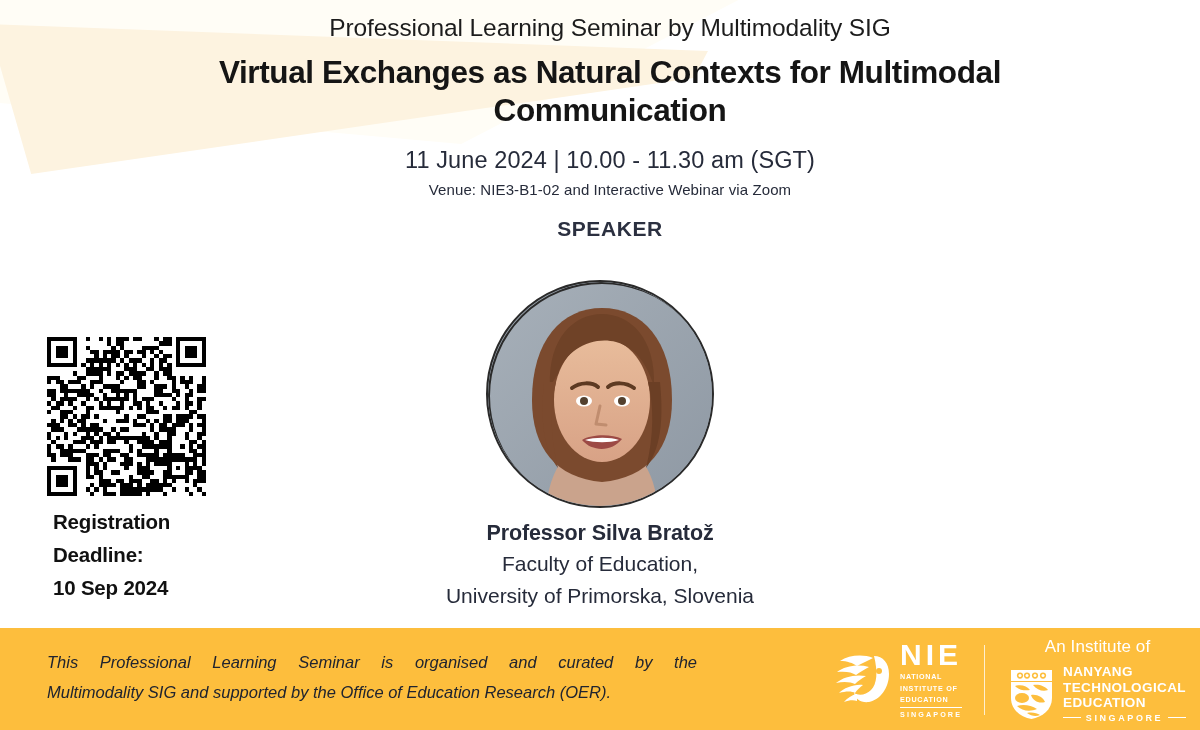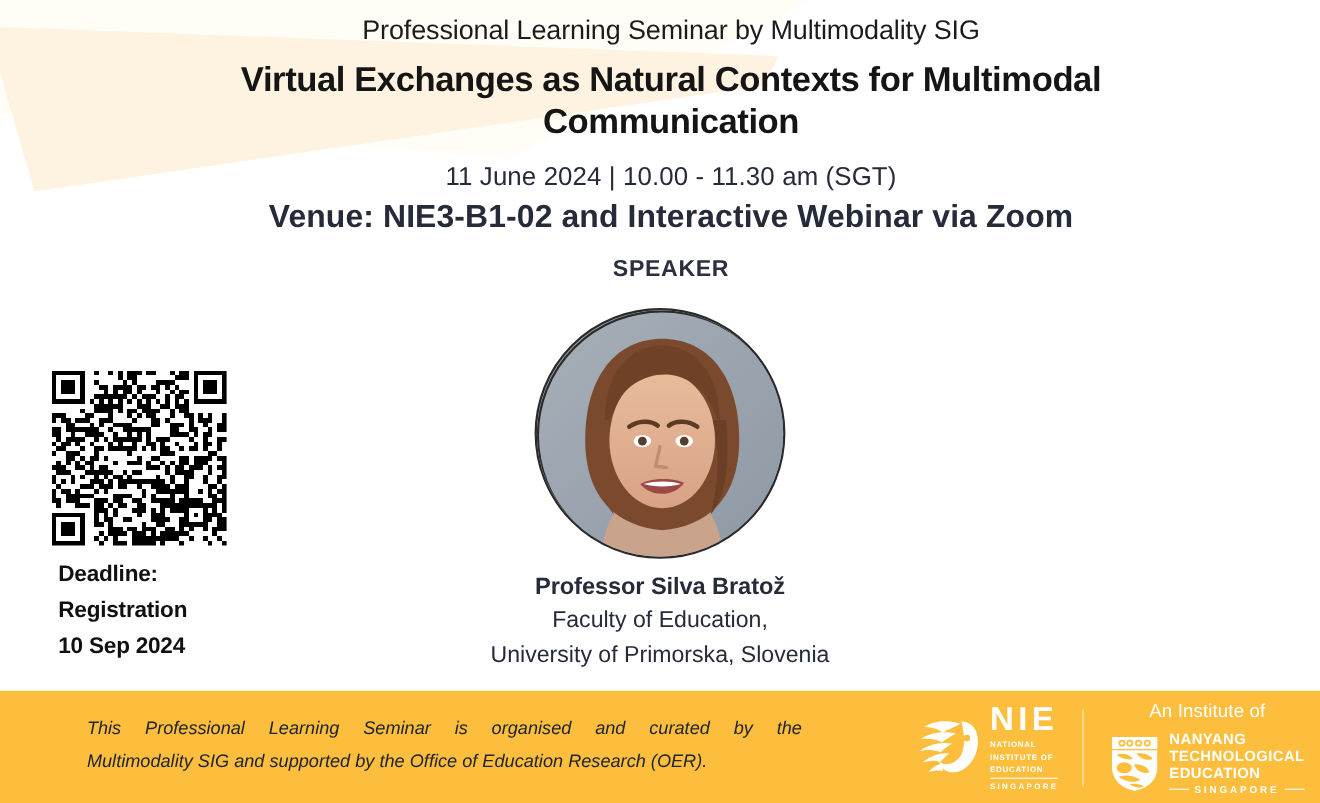--- a/index.html
+++ b/index.html
@@ -28,21 +28,21 @@
   .title{
     text-align:center;margin-top:11px;
     font-size:31.5px;font-weight:700;color:#151515;
     line-height:1.22;letter-spacing:-0.4px;
     padding:0 150px;
   }
   .datetime,.venue{
     text-align:center;color:#262b3a;font-weight:400;letter-spacing:0.1px;
   }
   .datetime{font-size:23.5px;margin-top:17px;}
-  .venue{font-size:29px;margin-top:7px;font-weight:bold;}
+  .venue{font-size:15px;margin-top:7px;}
   .speaker-label{
     text-align:center;margin-top:19px;
     font-size:21px;font-weight:700;color:#2b3040;letter-spacing:0.6px;
   }
 
   
   .portrait-wrap{position:absolute;left:486px;top:280px;width:228px;height:228px;}
   .portrait{width:228px;height:228px;border-radius:50%;overflow:hidden;
     border:2px solid #2a2a2a;box-sizing:border-box;background:#9aa4ae;}
 
@@ -62,21 +62,21 @@
   .qr{position:absolute;left:47px;top:337px;width:159px;height:159px;background:#fff;}
   .qr svg{display:block;width:159px;height:159px;}
   .deadline{position:absolute;left:53px;top:505px;width:240px;
     font-size:20.5px;font-weight:700;color:#111;line-height:1.62;letter-spacing:-0.2px;}
 
   
   .footer{position:absolute;left:0;right:0;top:628px;height:102px;background:#FDBE3D;}
   .footer-text{
     position:absolute;left:47px;top:19px;width:650px;
     font-size:16.5px;font-style:italic;color:#20242f;
-    line-height:1.82;text-align:justify;margin-left:32px;
+    line-height:1.82;text-align:justify;
   }
   .footer-text span{display:block;}
   .footer-text .l1{text-align:justify;text-align-last:justify;}
 
   .logos{position:absolute;right:14px;top:10px;height:84px;display:flex;align-items:center;gap:4px;}
   .nie-logo{display:flex;align-items:center;gap:5px;padding-right:18px;}
   .nie-mark{width:62px;height:56px;}
   .nie-word{display:flex;flex-direction:column;align-items:flex-start;color:#fff;}
   .nie-big{font-size:30px;font-weight:700;letter-spacing:4px;line-height:0.96;}
   .nie-sub{font-size:7.2px;font-weight:700;letter-spacing:0.7px;line-height:1.32;margin-top:2px;}
@@ -155,22 +155,22 @@
   <div class="qr">
     <svg id="qrsvg" viewBox="0 0 37 37" shape-rendering="crispEdges">
       <rect width="37" height="37" fill="#ffffff"></rect>
       <g id="qrmods" fill="#000000">
           <path d="M0 0h1v1h-1zM1 0h1v1h-1zM2 0h1v1h-1zM3 0h1v1h-1zM4 0h1v1h-1zM5 0h1v1h-1zM6 0h1v1h-1zM9 0h1v1h-1zM12 0h1v1h-1zM14 0h1v1h-1zM16 0h1v1h-1zM17 0h1v1h-1zM18 0h1v1h-1zM20 0h1v1h-1zM21 0h1v1h-1zM25 0h1v1h-1zM27 0h1v1h-1zM28 0h1v1h-1zM30 0h1v1h-1zM31 0h1v1h-1zM32 0h1v1h-1zM33 0h1v1h-1zM34 0h1v1h-1zM35 0h1v1h-1zM36 0h1v1h-1zM0 1h1v1h-1zM6 1h1v1h-1zM14 1h1v1h-1zM16 1h1v1h-1zM17 1h1v1h-1zM26 1h1v1h-1zM27 1h1v1h-1zM28 1h1v1h-1zM30 1h1v1h-1zM36 1h1v1h-1zM0 2h1v1h-1zM2 2h1v1h-1zM3 2h1v1h-1zM4 2h1v1h-1zM6 2h1v1h-1zM9 2h1v1h-1zM15 2h1v1h-1zM17 2h1v1h-1zM22 2h1v1h-1zM23 2h1v1h-1zM24 2h1v1h-1zM25 2h1v1h-1zM30 2h1v1h-1zM32 2h1v1h-1zM33 2h1v1h-1zM34 2h1v1h-1zM36 2h1v1h-1zM0 3h1v1h-1zM2 3h1v1h-1zM3 3h1v1h-1zM4 3h1v1h-1zM6 3h1v1h-1zM10 3h1v1h-1zM11 3h1v1h-1zM13 3h1v1h-1zM14 3h1v1h-1zM15 3h1v1h-1zM16 3h1v1h-1zM18 3h1v1h-1zM19 3h1v1h-1zM21 3h1v1h-1zM22 3h1v1h-1zM24 3h1v1h-1zM26 3h1v1h-1zM30 3h1v1h-1zM32 3h1v1h-1zM33 3h1v1h-1zM34 3h1v1h-1zM36 3h1v1h-1zM0 4h1v1h-1zM2 4h1v1h-1zM3 4h1v1h-1zM4 4h1v1h-1zM6 4h1v1h-1zM11 4h1v1h-1zM13 4h1v1h-1zM15 4h1v1h-1zM16 4h1v1h-1zM18 4h1v1h-1zM22 4h1v1h-1zM25 4h1v1h-1zM27 4h1v1h-1zM28 4h1v1h-1zM30 4h1v1h-1zM32 4h1v1h-1zM33 4h1v1h-1zM34 4h1v1h-1zM36 4h1v1h-1zM0 5h1v1h-1zM6 5h1v1h-1zM9 5h1v1h-1zM10 5h1v1h-1zM11 5h1v1h-1zM12 5h1v1h-1zM13 5h1v1h-1zM14 5h1v1h-1zM15 5h1v1h-1zM17 5h1v1h-1zM19 5h1v1h-1zM20 5h1v1h-1zM21 5h1v1h-1zM24 5h1v1h-1zM26 5h1v1h-1zM27 5h1v1h-1zM30 5h1v1h-1zM36 5h1v1h-1zM0 6h1v1h-1zM1 6h1v1h-1zM2 6h1v1h-1zM3 6h1v1h-1zM4 6h1v1h-1zM5 6h1v1h-1zM6 6h1v1h-1zM8 6h1v1h-1zM10 6h1v1h-1zM12 6h1v1h-1zM14 6h1v1h-1zM16 6h1v1h-1zM18 6h1v1h-1zM20 6h1v1h-1zM22 6h1v1h-1zM24 6h1v1h-1zM26 6h1v1h-1zM28 6h1v1h-1zM30 6h1v1h-1zM31 6h1v1h-1zM32 6h1v1h-1zM33 6h1v1h-1zM34 6h1v1h-1zM35 6h1v1h-1zM36 6h1v1h-1zM9 7h1v1h-1zM10 7h1v1h-1zM11 7h1v1h-1zM12 7h1v1h-1zM13 7h1v1h-1zM14 7h1v1h-1zM18 7h1v1h-1zM19 7h1v1h-1zM20 7h1v1h-1zM23 7h1v1h-1zM24 7h1v1h-1zM26 7h1v1h-1zM27 7h1v1h-1zM28 7h1v1h-1zM6 8h1v1h-1zM9 8h1v1h-1zM10 8h1v1h-1zM11 8h1v1h-1zM12 8h1v1h-1zM14 8h1v1h-1zM16 8h1v1h-1zM17 8h1v1h-1zM19 8h1v1h-1zM20 8h1v1h-1zM21 8h1v1h-1zM22 8h1v1h-1zM25 8h1v1h-1zM27 8h1v1h-1zM28 8h1v1h-1zM0 9h1v1h-1zM1 9h1v1h-1zM2 9h1v1h-1zM7 9h1v1h-1zM8 9h1v1h-1zM12 9h1v1h-1zM16 9h1v1h-1zM18 9h1v1h-1zM20 9h1v1h-1zM21 9h1v1h-1zM25 9h1v1h-1zM28 9h1v1h-1zM29 9h1v1h-1zM31 9h1v1h-1zM33 9h1v1h-1zM36 9h1v1h-1zM0 10h1v1h-1zM2 10h1v1h-1zM3 10h1v1h-1zM5 10h1v1h-1zM6 10h1v1h-1zM7 10h1v1h-1zM10 10h1v1h-1zM11 10h1v1h-1zM12 10h1v1h-1zM17 10h1v1h-1zM21 10h1v1h-1zM22 10h1v1h-1zM24 10h1v1h-1zM29 10h1v1h-1zM31 10h1v1h-1zM32 10h1v1h-1zM33 10h1v1h-1zM36 10h1v1h-1zM3 11h1v1h-1zM4 11h1v1h-1zM8 11h1v1h-1zM10 11h1v1h-1zM13 11h1v1h-1zM14 11h1v1h-1zM15 11h1v1h-1zM16 11h1v1h-1zM21 11h1v1h-1zM22 11h1v1h-1zM25 11h1v1h-1zM26 11h1v1h-1zM27 11h1v1h-1zM29 11h1v1h-1zM32 11h1v1h-1zM35 11h1v1h-1zM36 11h1v1h-1zM0 12h1v1h-1zM1 12h1v1h-1zM3 12h1v1h-1zM4 12h1v1h-1zM5 12h1v1h-1zM6 12h1v1h-1zM7 12h1v1h-1zM8 12h1v1h-1zM9 12h1v1h-1zM12 12h1v1h-1zM15 12h1v1h-1zM16 12h1v1h-1zM17 12h1v1h-1zM18 12h1v1h-1zM19 12h1v1h-1zM20 12h1v1h-1zM25 12h1v1h-1zM26 12h1v1h-1zM29 12h1v1h-1zM30 12h1v1h-1zM33 12h1v1h-1zM35 12h1v1h-1zM36 12h1v1h-1zM0 13h1v1h-1zM1 13h1v1h-1zM4 13h1v1h-1zM7 13h1v1h-1zM8 13h1v1h-1zM9 13h1v1h-1zM10 13h1v1h-1zM13 13h1v1h-1zM16 13h1v1h-1zM18 13h1v1h-1zM20 13h1v1h-1zM25 13h1v1h-1zM26 13h1v1h-1zM27 13h1v1h-1zM28 13h1v1h-1zM30 13h1v1h-1zM32 13h1v1h-1zM33 13h1v1h-1zM1 14h1v1h-1zM3 14h1v1h-1zM4 14h1v1h-1zM5 14h1v1h-1zM6 14h1v1h-1zM9 14h1v1h-1zM11 14h1v1h-1zM13 14h1v1h-1zM14 14h1v1h-1zM15 14h1v1h-1zM16 14h1v1h-1zM17 14h1v1h-1zM18 14h1v1h-1zM20 14h1v1h-1zM22 14h1v1h-1zM23 14h1v1h-1zM24 14h1v1h-1zM29 14h1v1h-1zM32 14h1v1h-1zM35 14h1v1h-1zM36 14h1v1h-1zM0 15h1v1h-1zM2 15h1v1h-1zM3 15h1v1h-1zM5 15h1v1h-1zM8 15h1v1h-1zM12 15h1v1h-1zM14 15h1v1h-1zM17 15h1v1h-1zM20 15h1v1h-1zM21 15h1v1h-1zM23 15h1v1h-1zM26 15h1v1h-1zM30 15h1v1h-1zM32 15h1v1h-1zM33 15h1v1h-1zM35 15h1v1h-1zM1 16h1v1h-1zM2 16h1v1h-1zM6 16h1v1h-1zM9 16h1v1h-1zM10 16h1v1h-1zM12 16h1v1h-1zM13 16h1v1h-1zM14 16h1v1h-1zM15 16h1v1h-1zM16 16h1v1h-1zM17 16h1v1h-1zM19 16h1v1h-1zM21 16h1v1h-1zM23 16h1v1h-1zM24 16h1v1h-1zM27 16h1v1h-1zM29 16h1v1h-1zM30 16h1v1h-1zM32 16h1v1h-1zM35 16h1v1h-1zM0 17h1v1h-1zM3 17h1v1h-1zM4 17h1v1h-1zM5 17h1v1h-1zM9 17h1v1h-1zM16 17h1v1h-1zM23 17h1v1h-1zM24 17h1v1h-1zM25 17h1v1h-1zM33 17h1v1h-1zM34 17h1v1h-1zM3 18h1v1h-1zM4 18h1v1h-1zM6 18h1v1h-1zM8 18h1v1h-1zM9 18h1v1h-1zM11 18h1v1h-1zM18 18h1v1h-1zM21 18h1v1h-1zM22 18h1v1h-1zM27 18h1v1h-1zM28 18h1v1h-1zM30 18h1v1h-1zM31 18h1v1h-1zM32 18h1v1h-1zM33 18h1v1h-1zM35 18h1v1h-1zM36 18h1v1h-1zM1 19h1v1h-1zM3 19h1v1h-1zM5 19h1v1h-1zM7 19h1v1h-1zM8 19h1v1h-1zM13 19h1v1h-1zM16 19h1v1h-1zM17 19h1v1h-1zM18 19h1v1h-1zM20 19h1v1h-1zM23 19h1v1h-1zM25 19h1v1h-1zM27 19h1v1h-1zM28 19h1v1h-1zM30 19h1v1h-1zM31 19h1v1h-1zM32 19h1v1h-1zM36 19h1v1h-1zM0 20h1v1h-1zM1 20h1v1h-1zM2 20h1v1h-1zM5 20h1v1h-1zM6 20h1v1h-1zM8 20h1v1h-1zM10 20h1v1h-1zM11 20h1v1h-1zM20 20h1v1h-1zM21 20h1v1h-1zM22 20h1v1h-1zM24 20h1v1h-1zM26 20h1v1h-1zM27 20h1v1h-1zM29 20h1v1h-1zM30 20h1v1h-1zM31 20h1v1h-1zM33 20h1v1h-1zM35 20h1v1h-1zM36 20h1v1h-1zM1 21h1v1h-1zM2 21h1v1h-1zM3 21h1v1h-1zM7 21h1v1h-1zM8 21h1v1h-1zM9 21h1v1h-1zM10 21h1v1h-1zM11 21h1v1h-1zM12 21h1v1h-1zM15 21h1v1h-1zM17 21h1v1h-1zM18 21h1v1h-1zM24 21h1v1h-1zM26 21h1v1h-1zM27 21h1v1h-1zM28 21h1v1h-1zM29 21h1v1h-1zM33 21h1v1h-1zM36 21h1v1h-1zM0 22h1v1h-1zM4 22h1v1h-1zM6 22h1v1h-1zM9 22h1v1h-1zM11 22h1v1h-1zM13 22h1v1h-1zM14 22h1v1h-1zM16 22h1v1h-1zM22 22h1v1h-1zM25 22h1v1h-1zM28 22h1v1h-1zM29 22h1v1h-1zM32 22h1v1h-1zM35 22h1v1h-1zM36 22h1v1h-1zM0 23h1v1h-1zM2 23h1v1h-1zM4 23h1v1h-1zM8 23h1v1h-1zM9 23h1v1h-1zM10 23h1v1h-1zM12 23h1v1h-1zM14 23h1v1h-1zM15 23h1v1h-1zM16 23h1v1h-1zM17 23h1v1h-1zM18 23h1v1h-1zM19 23h1v1h-1zM20 23h1v1h-1zM21 23h1v1h-1zM22 23h1v1h-1zM23 23h1v1h-1zM25 23h1v1h-1zM28 23h1v1h-1zM32 23h1v1h-1zM35 23h1v1h-1zM1 24h1v1h-1zM6 24h1v1h-1zM7 24h1v1h-1zM8 24h1v1h-1zM10 24h1v1h-1zM11 24h1v1h-1zM12 24h1v1h-1zM14 24h1v1h-1zM15 24h1v1h-1zM18 24h1v1h-1zM21 24h1v1h-1zM22 24h1v1h-1zM23 24h1v1h-1zM24 24h1v1h-1zM26 24h1v1h-1zM27 24h1v1h-1zM28 24h1v1h-1zM33 24h1v1h-1zM34 24h1v1h-1zM36 24h1v1h-1zM0 25h1v1h-1zM2 25h1v1h-1zM3 25h1v1h-1zM5 25h1v1h-1zM9 25h1v1h-1zM11 25h1v1h-1zM19 25h1v1h-1zM22 25h1v1h-1zM23 25h1v1h-1zM24 25h1v1h-1zM25 25h1v1h-1zM26 25h1v1h-1zM27 25h1v1h-1zM28 25h1v1h-1zM31 25h1v1h-1zM33 25h1v1h-1zM35 25h1v1h-1zM36 25h1v1h-1zM0 26h1v1h-1zM3 26h1v1h-1zM4 26h1v1h-1zM5 26h1v1h-1zM6 26h1v1h-1zM7 26h1v1h-1zM8 26h1v1h-1zM13 26h1v1h-1zM14 26h1v1h-1zM15 26h1v1h-1zM16 26h1v1h-1zM19 26h1v1h-1zM21 26h1v1h-1zM25 26h1v1h-1zM28 26h1v1h-1zM33 26h1v1h-1zM34 26h1v1h-1zM36 26h1v1h-1zM0 27h1v1h-1zM1 27h1v1h-1zM3 27h1v1h-1zM4 27h1v1h-1zM5 27h1v1h-1zM9 27h1v1h-1zM10 27h1v1h-1zM11 27h1v1h-1zM13 27h1v1h-1zM14 27h1v1h-1zM17 27h1v1h-1zM18 27h1v1h-1zM21 27h1v1h-1zM22 27h1v1h-1zM23 27h1v1h-1zM24 27h1v1h-1zM25 27h1v1h-1zM27 27h1v1h-1zM28 27h1v1h-1zM29 27h1v1h-1zM30 27h1v1h-1zM31 27h1v1h-1zM34 27h1v1h-1zM35 27h1v1h-1zM36 27h1v1h-1zM1 28h1v1h-1zM5 28h1v1h-1zM6 28h1v1h-1zM7 28h1v1h-1zM9 28h1v1h-1zM10 28h1v1h-1zM12 28h1v1h-1zM14 28h1v1h-1zM15 28h1v1h-1zM18 28h1v1h-1zM19 28h1v1h-1zM23 28h1v1h-1zM24 28h1v1h-1zM25 28h1v1h-1zM26 28h1v1h-1zM27 28h1v1h-1zM28 28h1v1h-1zM29 28h1v1h-1zM30 28h1v1h-1zM31 28h1v1h-1zM32 28h1v1h-1zM33 28h1v1h-1zM34 28h1v1h-1zM36 28h1v1h-1zM9 29h1v1h-1zM10 29h1v1h-1zM11 29h1v1h-1zM13 29h1v1h-1zM17 29h1v1h-1zM18 29h1v1h-1zM19 29h1v1h-1zM21 29h1v1h-1zM23 29h1v1h-1zM25 29h1v1h-1zM26 29h1v1h-1zM27 29h1v1h-1zM28 29h1v1h-1zM32 29h1v1h-1zM34 29h1v1h-1zM36 29h1v1h-1zM0 30h1v1h-1zM1 30h1v1h-1zM2 30h1v1h-1zM3 30h1v1h-1zM4 30h1v1h-1zM5 30h1v1h-1zM6 30h1v1h-1zM9 30h1v1h-1zM11 30h1v1h-1zM13 30h1v1h-1zM18 30h1v1h-1zM21 30h1v1h-1zM22 30h1v1h-1zM23 30h1v1h-1zM28 30h1v1h-1zM30 30h1v1h-1zM32 30h1v1h-1zM33 30h1v1h-1zM34 30h1v1h-1zM35 30h1v1h-1zM0 31h1v1h-1zM6 31h1v1h-1zM9 31h1v1h-1zM11 31h1v1h-1zM12 31h1v1h-1zM15 31h1v1h-1zM16 31h1v1h-1zM21 31h1v1h-1zM22 31h1v1h-1zM23 31h1v1h-1zM24 31h1v1h-1zM27 31h1v1h-1zM28 31h1v1h-1zM32 31h1v1h-1zM33 31h1v1h-1zM35 31h1v1h-1zM36 31h1v1h-1zM0 32h1v1h-1zM2 32h1v1h-1zM3 32h1v1h-1zM4 32h1v1h-1zM6 32h1v1h-1zM9 32h1v1h-1zM10 32h1v1h-1zM12 32h1v1h-1zM19 32h1v1h-1zM22 32h1v1h-1zM23 32h1v1h-1zM27 32h1v1h-1zM28 32h1v1h-1zM29 32h1v1h-1zM30 32h1v1h-1zM31 32h1v1h-1zM32 32h1v1h-1zM35 32h1v1h-1zM36 32h1v1h-1zM0 33h1v1h-1zM2 33h1v1h-1zM3 33h1v1h-1zM4 33h1v1h-1zM6 33h1v1h-1zM12 33h1v1h-1zM13 33h1v1h-1zM14 33h1v1h-1zM16 33h1v1h-1zM17 33h1v1h-1zM19 33h1v1h-1zM20 33h1v1h-1zM21 33h1v1h-1zM24 33h1v1h-1zM25 33h1v1h-1zM27 33h1v1h-1zM29 33h1v1h-1zM32 33h1v1h-1zM34 33h1v1h-1zM35 33h1v1h-1zM36 33h1v1h-1zM0 34h1v1h-1zM2 34h1v1h-1zM3 34h1v1h-1zM4 34h1v1h-1zM6 34h1v1h-1zM10 34h1v1h-1zM12 34h1v1h-1zM13 34h1v1h-1zM14 34h1v1h-1zM15 34h1v1h-1zM17 34h1v1h-1zM18 34h1v1h-1zM19 34h1v1h-1zM21 34h1v1h-1zM23 34h1v1h-1zM24 34h1v1h-1zM25 34h1v1h-1zM26 34h1v1h-1zM27 34h1v1h-1zM28 34h1v1h-1zM34 34h1v1h-1zM0 35h1v1h-1zM6 35h1v1h-1zM9 35h1v1h-1zM11 35h1v1h-1zM13 35h1v1h-1zM17 35h1v1h-1zM18 35h1v1h-1zM19 35h1v1h-1zM20 35h1v1h-1zM21 35h1v1h-1zM22 35h1v1h-1zM23 35h1v1h-1zM24 35h1v1h-1zM25 35h1v1h-1zM26 35h1v1h-1zM29 35h1v1h-1zM32 35h1v1h-1zM35 35h1v1h-1zM0 36h1v1h-1zM1 36h1v1h-1zM2 36h1v1h-1zM3 36h1v1h-1zM4 36h1v1h-1zM5 36h1v1h-1zM6 36h1v1h-1zM10 36h1v1h-1zM13 36h1v1h-1zM14 36h1v1h-1zM15 36h1v1h-1zM17 36h1v1h-1zM18 36h1v1h-1zM19 36h1v1h-1zM20 36h1v1h-1zM21 36h1v1h-1zM23 36h1v1h-1zM27 36h1v1h-1zM33 36h1v1h-1zM36 36h1v1h-1z"></path>
         </g>
     </svg>
   </div>
 
   <div class="deadline">
+    <div>Registration</div>
     <div>Deadline:</div>
-    <div>Registration</div>
     <div>10 Sep 2024</div>
   </div>
 
   <div class="footer">
     <div class="footer-text">
       <span class="l1">This Professional Learning Seminar is organised and curated by the</span>
       <span>Multimodality SIG and supported by the Office of Education Research (OER).</span>
     </div>
 
     <div class="logos">

